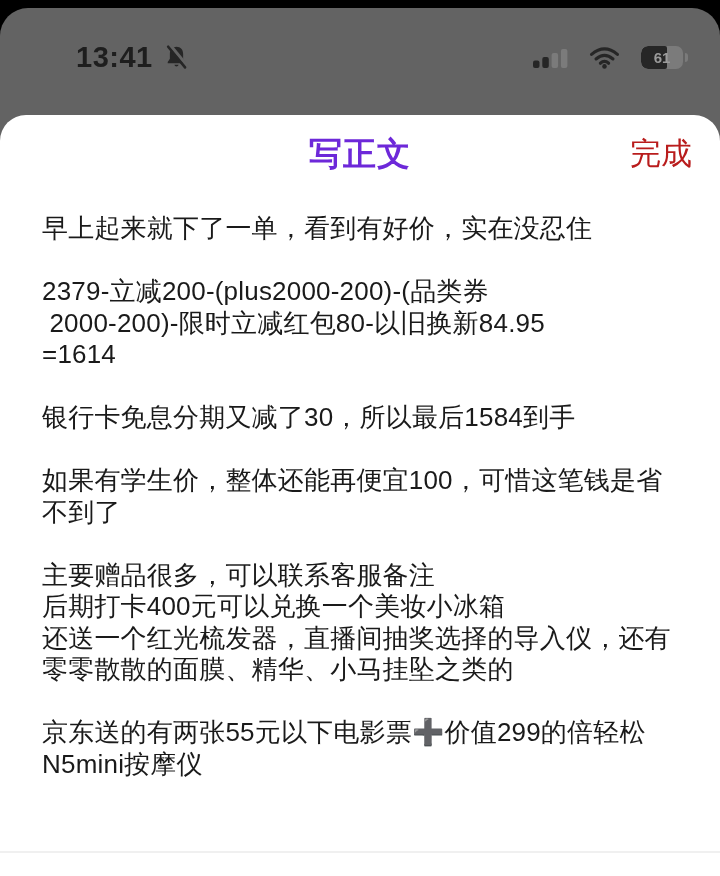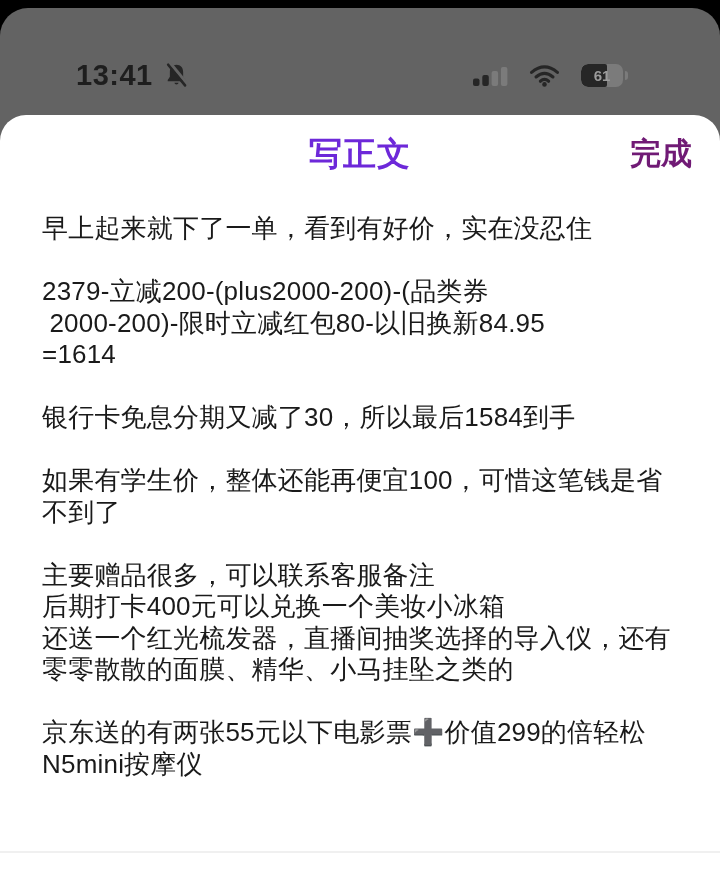--- a/index.html
+++ b/index.html
@@ -14,23 +14,23 @@
   
   .dim-screen {
     position: absolute; top: 8px; left: 0;
     width: 720px; height: 868px;
     background: #636363;
     border-radius: 28px 28px 0 0;
   }
 
   
   .status-bar {
-    position: absolute; top: 18px; left: 0; right: 0; height: 80px;
+    position: absolute; top: 0; left: 0; right: 0; height: 80px;
     box-sizing: border-box;
-    padding: 18px 92px 0 76px;
+    padding: 18px 32px 0 76px;
     display: flex; align-items: center; justify-content: space-between;
   }
   .sb-left { display: flex; align-items: center; gap: 10px; }
   .sb-time {
     font-size: 29px; font-weight: 700; color: #1e1e1e; letter-spacing: 0.5px;
   }
   .sb-right { display: flex; align-items: center; gap: 21px; }
   .battery-wrap { display: flex; align-items: center; }
   .battery {
     position: relative; width: 42px; height: 23px;
@@ -61,21 +61,21 @@
     position: relative; height: 78px;
     display: flex; align-items: center; justify-content: center;
   }
   .hdr-btn {
     position: absolute; top: 0; height: 78px;
     display: flex; align-items: center;
     background: none; border: none; padding: 0; cursor: pointer;
     font-family: inherit;
   }
   .cancel-btn { left: 28px; font-size: 31px; color: #bababa; font-weight: 400; }
-  .done-btn  { right: 28px; font-size: 31px; color: #701a75; font-weight: 700; }
+  .done-btn  { right: 28px; font-size: 31px; color: #b91c1c; font-weight: 400; }
   .sheet-title {
     font-size: 33px; font-weight: 700; color: #6d28d9; letter-spacing: 1px;
   }
 
   .editor {
     box-sizing: border-box;
     padding: 20px 18px 0 42px;
     height: 615px;
     overflow: hidden;
     cursor: text;

